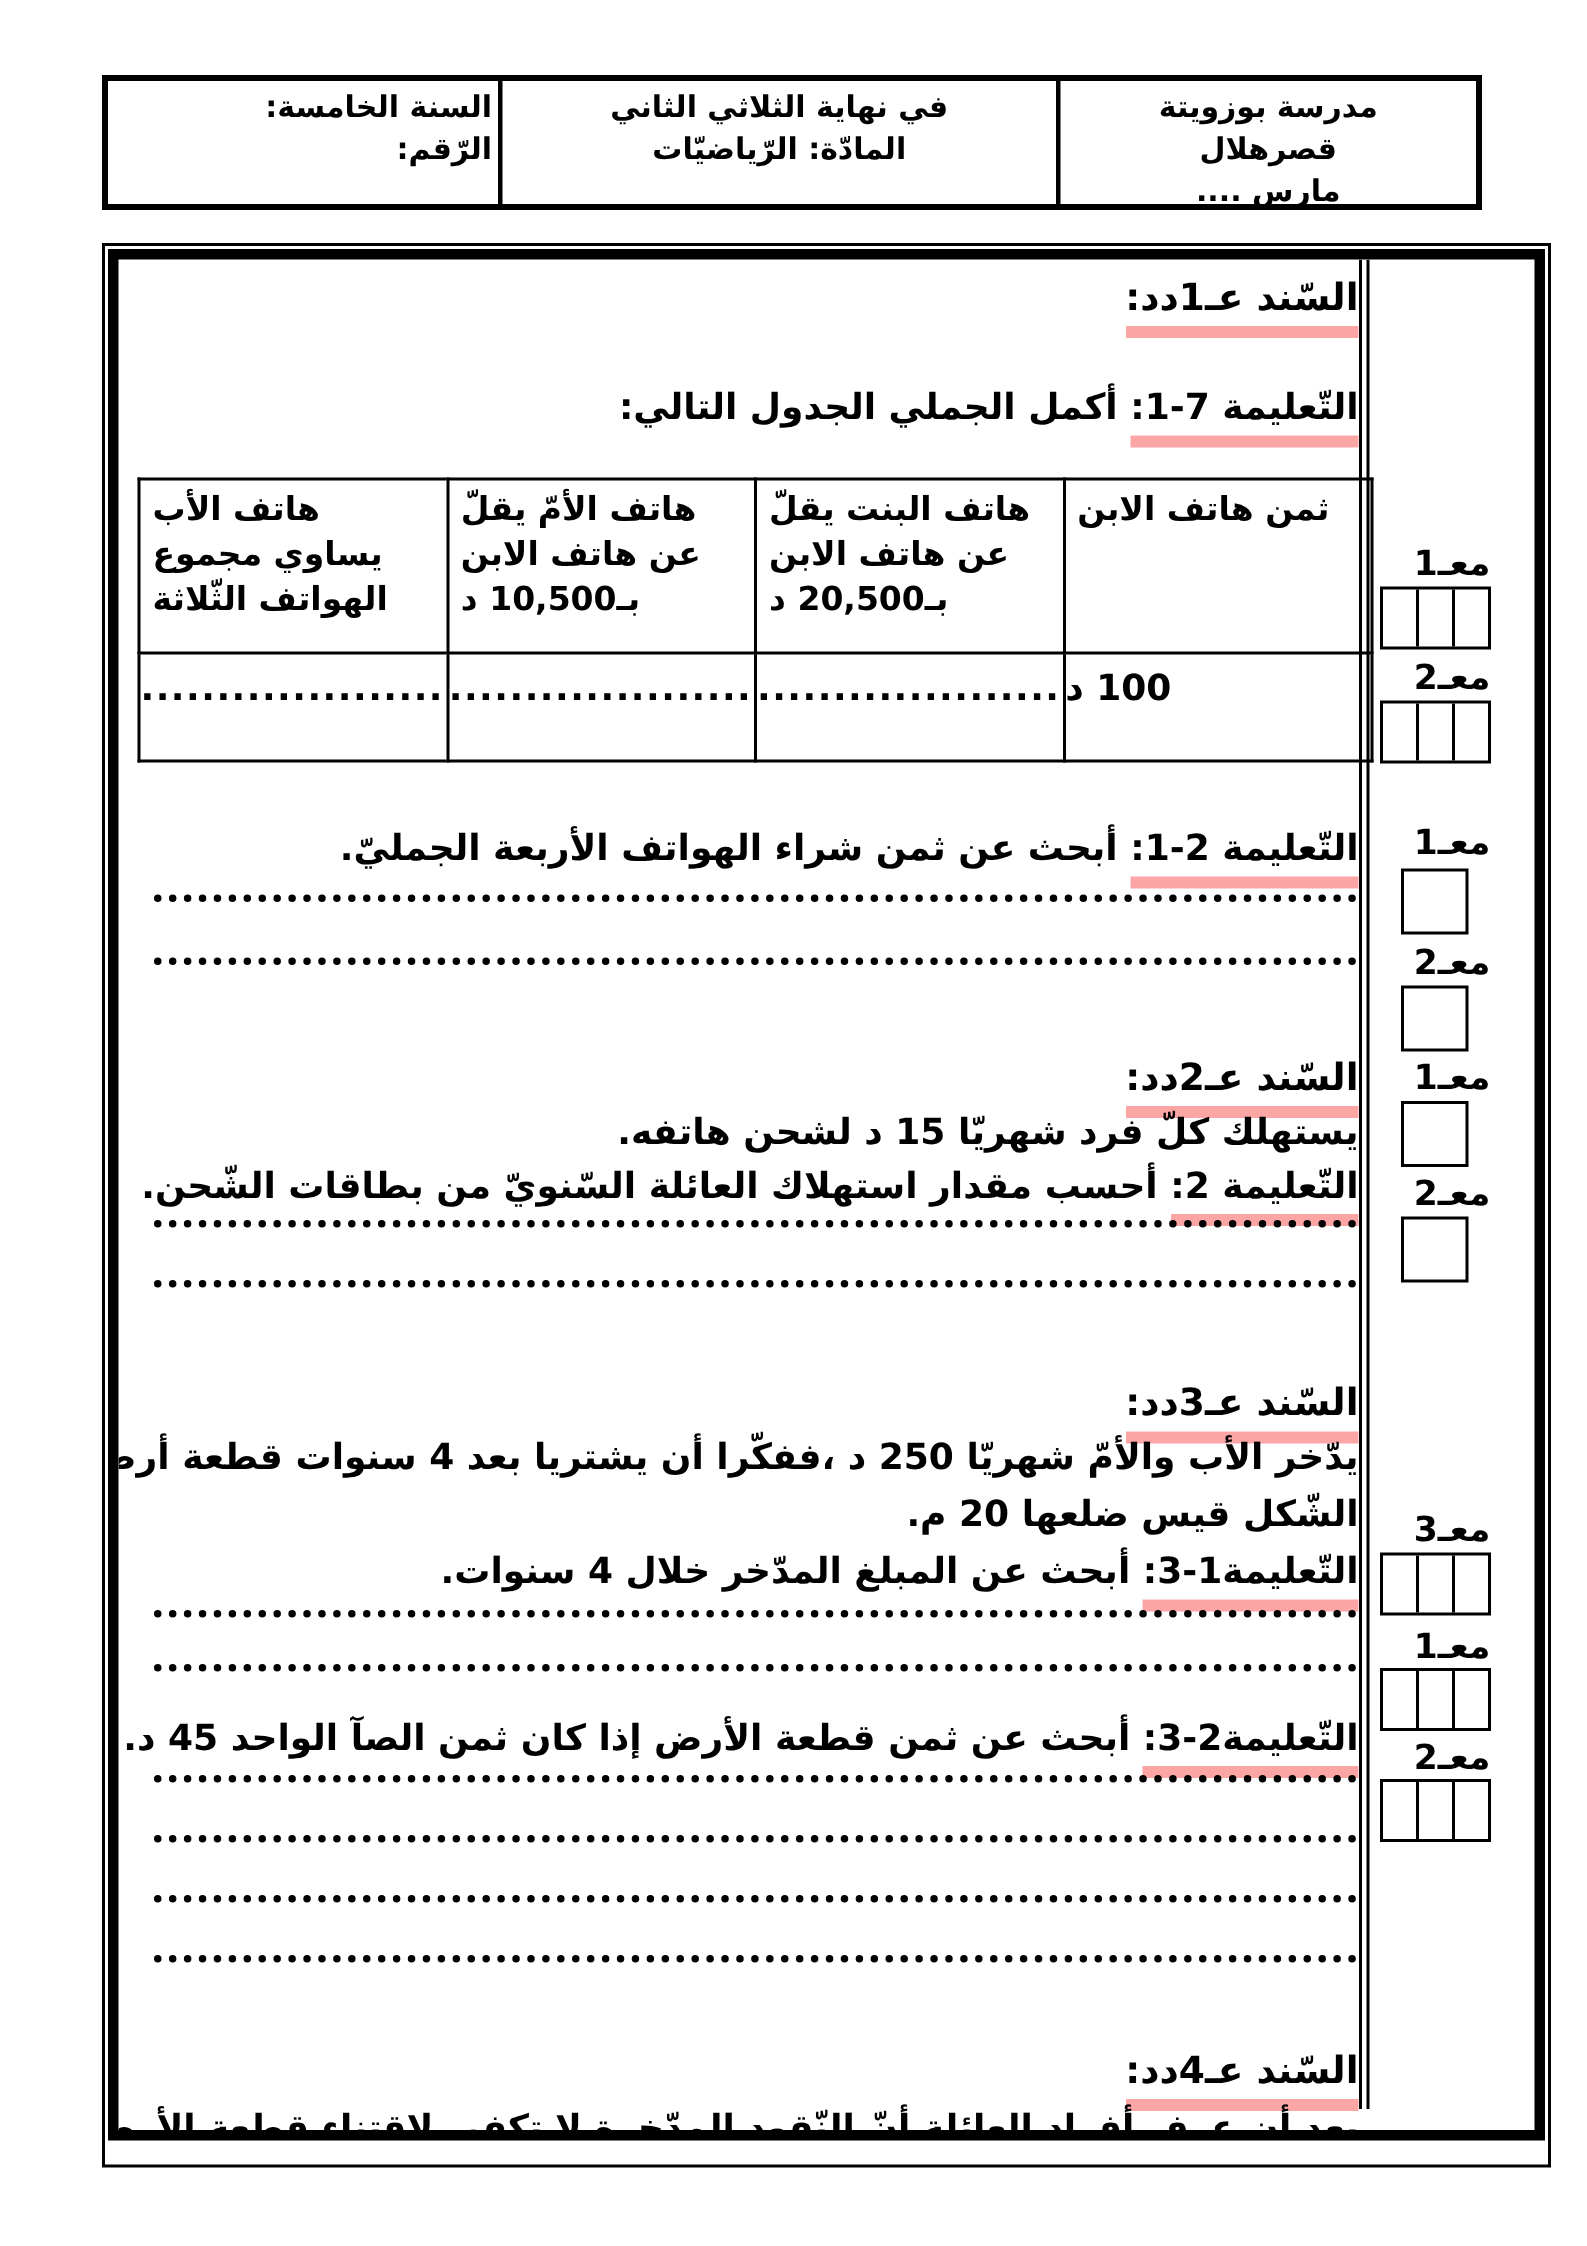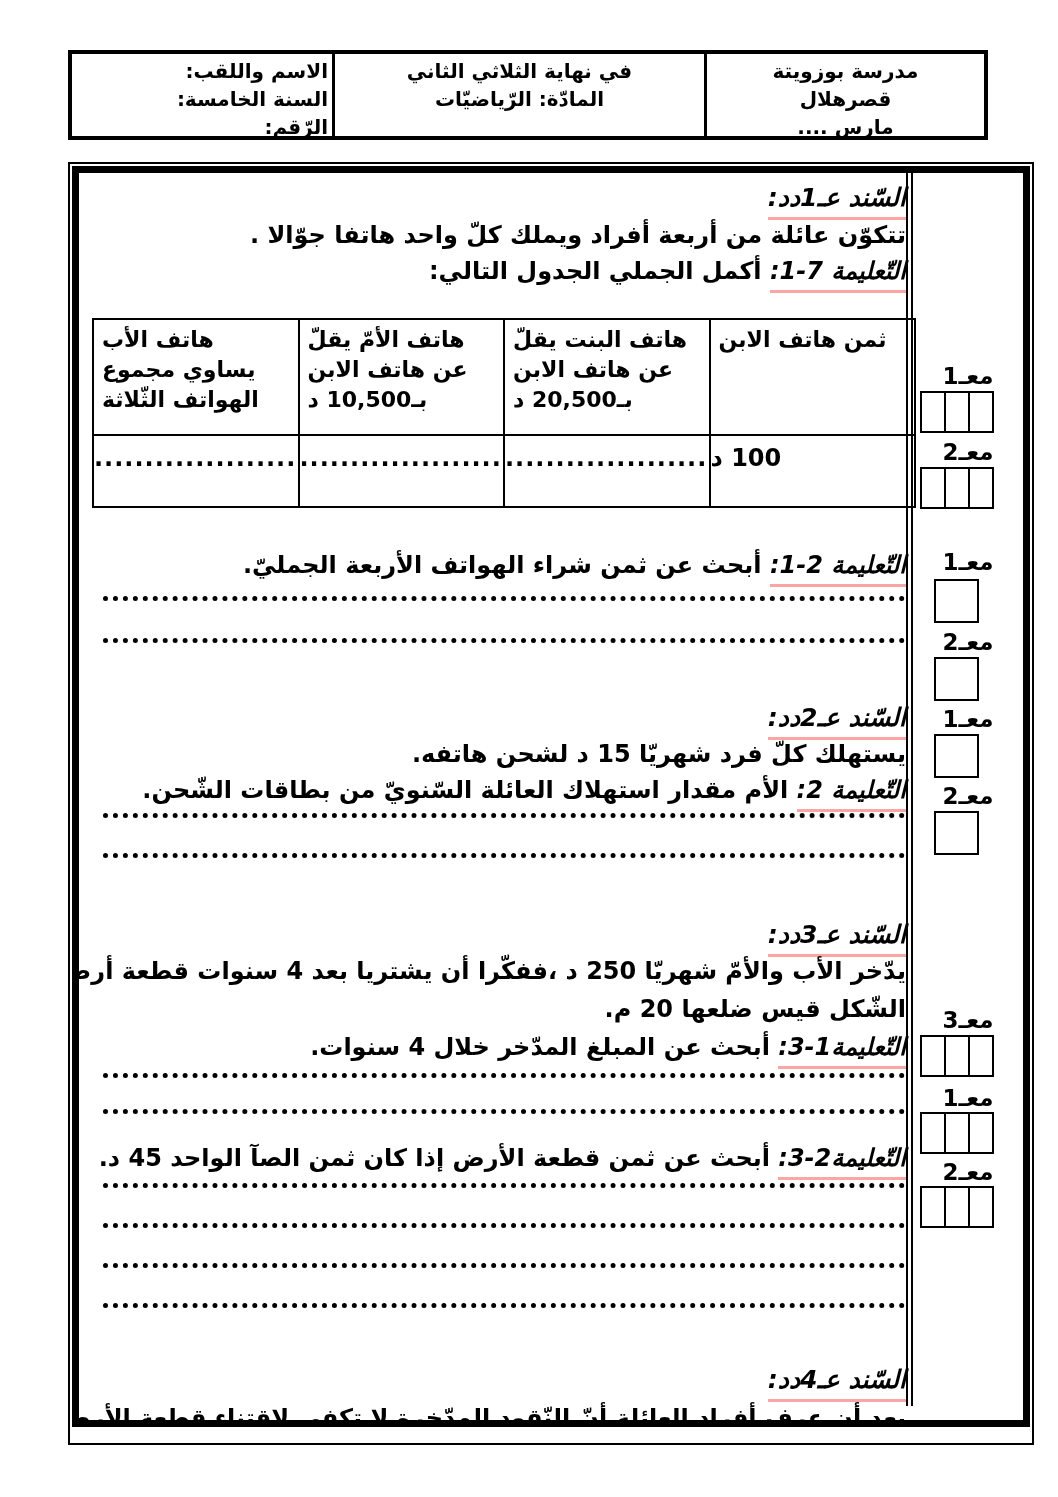--- a/index.html
+++ b/index.html
@@ -15,21 +15,21 @@
   .hcell.school { width:280px; }
   .hcell.exam { width:372px; }
   .hcell.student { flex:1; text-align:right; padding-right:4px; }
 
   
   .main-outer { position:absolute; left:68px; top:162px; width:966px; height:1283px; border:2px solid #000; }
   .main-inner { position:relative; margin:2px; border:7px solid #000; height:1261px; overflow:hidden; background:#fff; }
 
   .content { position:absolute; top:0; bottom:0; left:0; right:93px; overflow:hidden; }
   .line { position:absolute; right:24px; left:6px; font-size:24px; line-height:36px; text-align:right; white-space:nowrap; }
-  .u { display:inline-block; border-bottom:3px solid #fca5a5; padding-bottom:1px;font-style:italic; }
+  .u { display:inline-block; border-bottom:8px solid #fca5a5; padding-bottom:1px; }
   .heading { font-size:25px; }
 
   
   .dotline { position:absolute; right:25px; width:802px; height:8px; border-bottom:5px dotted #000; }
 
   
   .extable { position:absolute; top:145px; right:14px; width:824px; border-collapse:collapse; table-layout:fixed; direction:rtl; }
   .extable th, .extable td { border:2.5px solid #000; text-align:left; vertical-align:top; }
   .extable th { height:116px; font-size:22px; line-height:30px; padding:5px 8px; font-weight:bold; }
   .extable td { height:72px; font-size:24px; padding-top:8px; letter-spacing:1px; }
@@ -51,33 +51,31 @@
     <div class="hcell school">
       <div>مدرسة بوزويتة</div>
       <div>قصرهلال</div>
       <div>مارس ....</div>
     </div>
     <div class="hcell exam">
       <div>في نهاية الثلاثي الثاني</div>
       <div>المادّة: الرّياضيّات</div>
     </div>
     <div class="hcell student">
-      <div>الاسم واللقب:</div>
       <div>السنة الخامسة:</div>
       <div>الرّقم:</div>
     </div>
   </div>
 
   <div class="main-outer">
     <div class="main-inner">
 
       <div class="content">
 
         <div class="line heading" style="top:7px"><span class="u">السّند عـ1دد:</span></div>
-        <div class="line" style="top:44px">تتكوّن عائلة من أربعة أفراد ويملك كلّ واحد هاتفا جوّالا .</div>
         <div class="line" style="top:80px"><span class="u">التّعليمة 7-1:</span><span> أكمل الجملي الجدول التالي:</span></div>
 
         <table class="extable">
           <tbody>
               <tr>
             <th>ثمن هاتف الابن</th>
             <th>هاتف البنت يقلّ عن هاتف الابن بـ20,500 د</th>
             <th>هاتف الأمّ يقلّ عن هاتف الابن بـ10,500 د</th>
             <th>هاتف الأب يساوي مجموع الهواتف الثّلاثة</th>
           </tr>
@@ -89,21 +87,21 @@
           </tr>
         </tbody>
           </table>
 
         <div class="line" style="top:374px"><span class="u">التّعليمة 2-1:</span><span> أبحث عن ثمن شراء الهواتف الأربعة الجمليّ.</span></div>
         <div class="dotline" style="top:420px"></div>
         <div class="dotline" style="top:462px"></div>
 
         <div class="line heading" style="top:527px"><span class="u">السّند عـ2دد:</span></div>
         <div class="line" style="top:563px">يستهلك كلّ فرد شهريّا 15 د لشحن هاتفه.</div>
-        <div class="line" style="top:599px"><span class="u">التّعليمة 2:</span><span> الأم مقدار استهلاك العائلة السّنويّ من بطاقات الشّحن.</span></div>
+        <div class="line" style="top:599px"><span class="u">التّعليمة 2:</span><span> أحسب مقدار استهلاك العائلة السّنويّ من بطاقات الشّحن.</span></div>
         <div class="dotline" style="top:637px"></div>
         <div class="dotline" style="top:677px"></div>
 
         <div class="line heading" style="top:744px"><span class="u">السّند عـ3دد:</span></div>
         <div class="line" style="top:780px">يدّخر الأب والأمّ شهريّا 250 د ،ففكّرا أن يشتريا بعد 4 سنوات قطعة أرض مربّعة</div>
         <div class="line" style="top:818px">الشّكل قيس ضلعها 20 م.</div>
         <div class="line" style="top:856px"><span class="u">التّعليمة1-3:</span><span> أبحث عن المبلغ المدّخر خلال 4 سنوات.</span></div>
         <div class="dotline" style="top:897px"></div>
         <div class="dotline" style="top:933px"></div>
         <div class="line" style="top:967px"><span class="u">التّعليمة2-3:</span><span> أبحث عن ثمن قطعة الأرض إذا كان ثمن الصآ الواحد 45 د.</span></div>

